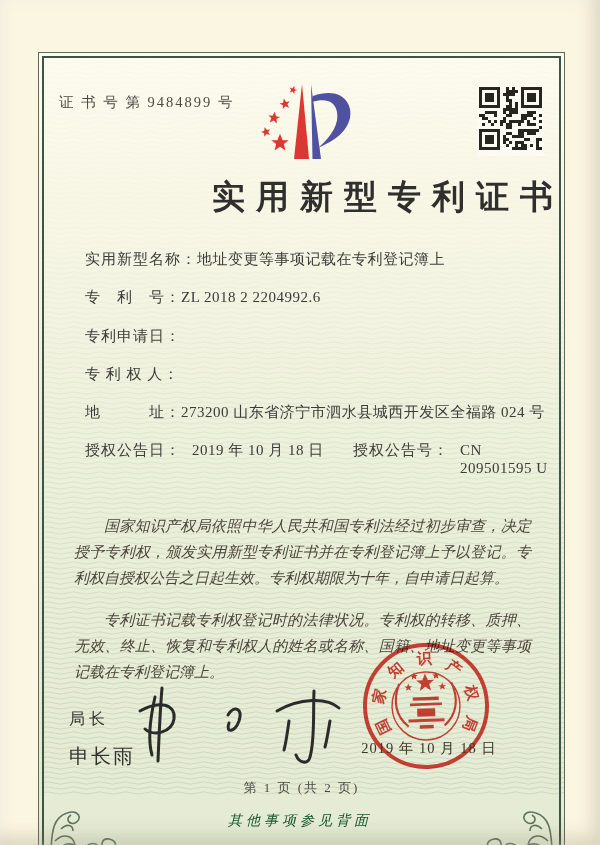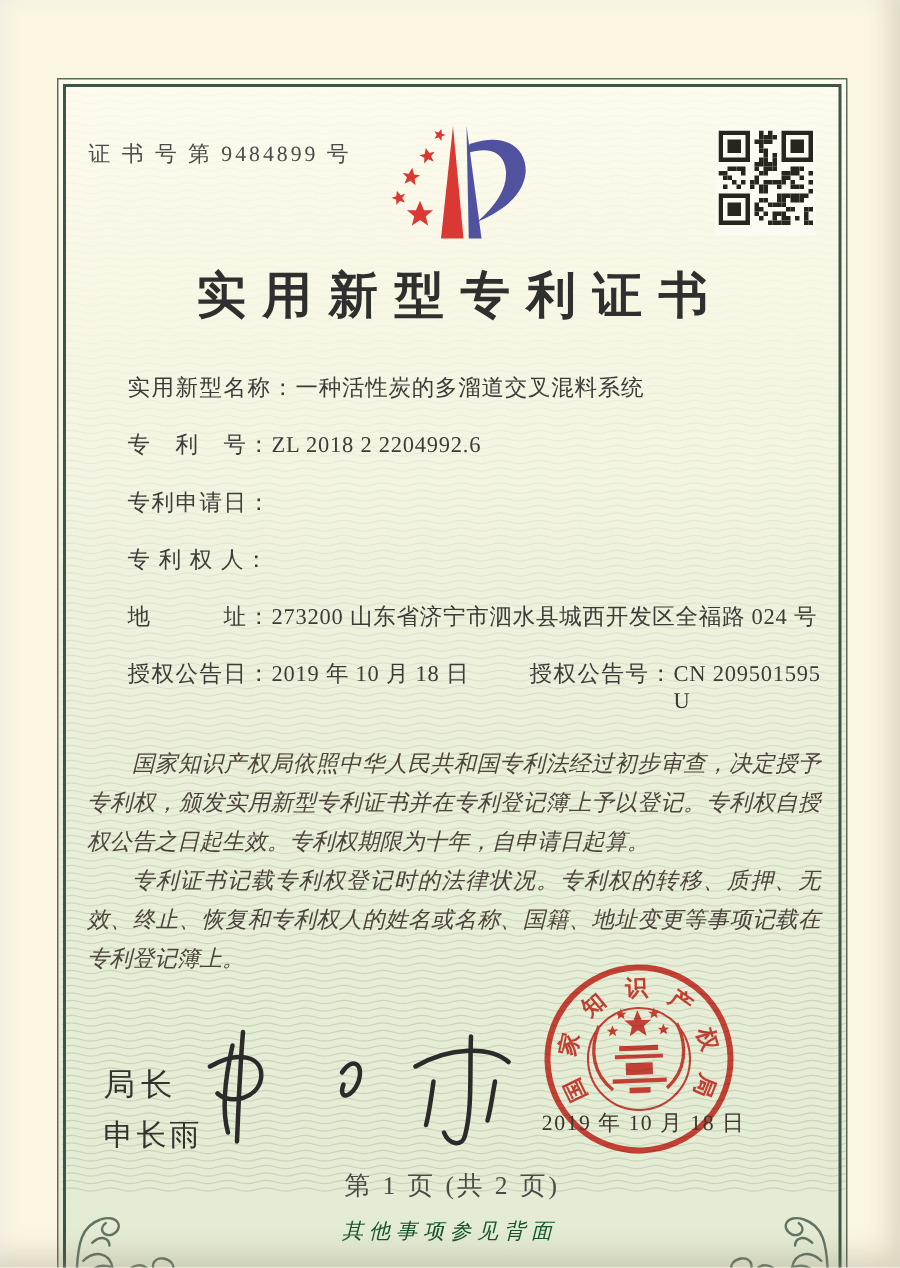--- a/index.html
+++ b/index.html
@@ -14,37 +14,37 @@
     border:1.5px solid #5a6c5e;
     background:linear-gradient(180deg,#fdfbee 0%,#f8f7e6 18%,#eef1dd 45%,#e7edd7 72%,#e4ebd3 100%);
     box-sizing:border-box;
   }
   .cert-inner-border{position:absolute;inset:3px;border:2.5px solid #3f5446;pointer-events:none;z-index:5;}
   .guilloche{position:absolute;inset:2px;z-index:0;}
   .layer{position:absolute;z-index:6;}
   .cert-no{left:20px;top:40px;font-size:14.5px;letter-spacing:2px;color:#4b4b48;}
   .logo{left:50%;top:26px;transform:translateX(-50%);}
   .qr{right:20px;top:32px;background:#fcfbf2;padding:2px;}
-  .title{left:0;right:0;top:122px;text-align:center;font-size:33px;font-weight:700;color:#2f2f2e;letter-spacing:11px;padding-left:11px;}
+  .title{left:0;right:0;top:122px;text-align:right;font-size:33px;font-weight:700;color:#2f2f2e;letter-spacing:11px;padding-left:11px;}
   .fields{left:19px;right:16px;top:198px;font-size:15px;color:#3c3b38;}
   .field-row{display:flex;margin-bottom:21px;line-height:1.15;margin-left:27px;}
   .field-label{white-space:pre;letter-spacing:1px;flex:0 0 auto;}
   .field-value{letter-spacing:.5px;}
   .grant-row{display:flex;}
-  .grant-pair{display:flex;}
+  .grant-pair{display:flex;gap:11px;}
   .grant-pair.first{width:268px;flex:0 0 auto;}
   .body-text{left:19px;right:17px;top:444px;font-size:15px;line-height:1.74;color:#4c443c;text-align:justify;font-style:italic;}
-  .body-text p{margin:0;text-indent:2em;}
-  .sign-title{left:30px;top:656px;font-size:21px;letter-spacing:4px;color:#33322f;font-family:Liberation Serif, serif;}
+  .body-text p{margin:16px;text-indent:2em;}
+  .sign-title{left:30px;top:656px;font-size:16px;letter-spacing:4px;color:#33322f;font-family:Liberation Serif, serif;}
   .sign-name{left:30px;top:690px;font-size:20px;letter-spacing:2px;color:#33322f;font-family:"Liberation Sans","DejaVu Sans",sans-serif;}
   .signature{left:92px;top:628px;}
   .seal{left:320px;top:586px;width:134px;height:134px;mix-blend-mode:multiply;transform:rotate(-2deg);opacity:.93;}
   .seal-ring-chars{position:absolute;inset:0;}
   .seal-date{left:316px;top:686px;width:148px;text-align:center;font-size:14.5px;letter-spacing:1px;color:#3b352e;z-index:7;}
-  .footer-page{left:0;right:0;top:726px;text-align:center;font-size:17px;letter-spacing:2px;color:#4a4a46;}
+  .footer-page{left:0;right:0;top:726px;text-align:center;font-size:13px;letter-spacing:2px;color:#4a4a46;}
   .back-note{position:absolute;left:0;right:0;top:812px;text-align:center;font-size:14px;letter-spacing:4px;color:#14532d;font-style:italic;z-index:6;}
   .flourish{position:absolute;bottom:4px;z-index:6;}
   .flourish.left{left:4px;}
   .flourish.right{right:4px;transform:scaleX(-1);}
 </style>
 </head>
 <body>
 
 <div class="cert">
   <svg class="guilloche" width="523" height="749" viewBox="0 0 523 749">
@@ -349,21 +349,21 @@
           <rect x="6" y="48" width="9" height="9" fill="#26261f"></rect>
         </g>
       </svg>
   </div>
 
   <div class="layer title">实用新型专利证书</div>
 
   <div class="layer fields">
     <div class="field-row">
       <span class="field-label">实用新型名称：</span>
-      <span class="field-value">一种活性炭的多溜道交叉混料系统</span>
+      <span class="field-value">地址变更等事项记载在专利登记簿上</span>
     </div>
     <div class="field-row">
       <span class="field-label">专　利　号：</span>
       <span class="field-value">ZL 2018 2 2204992.6</span>
     </div>
     <div class="field-row">
       <span class="field-label">专利申请日：</span>
     </div>
     <div class="field-row">
       <span class="field-label">专 利 权 人：</span>

